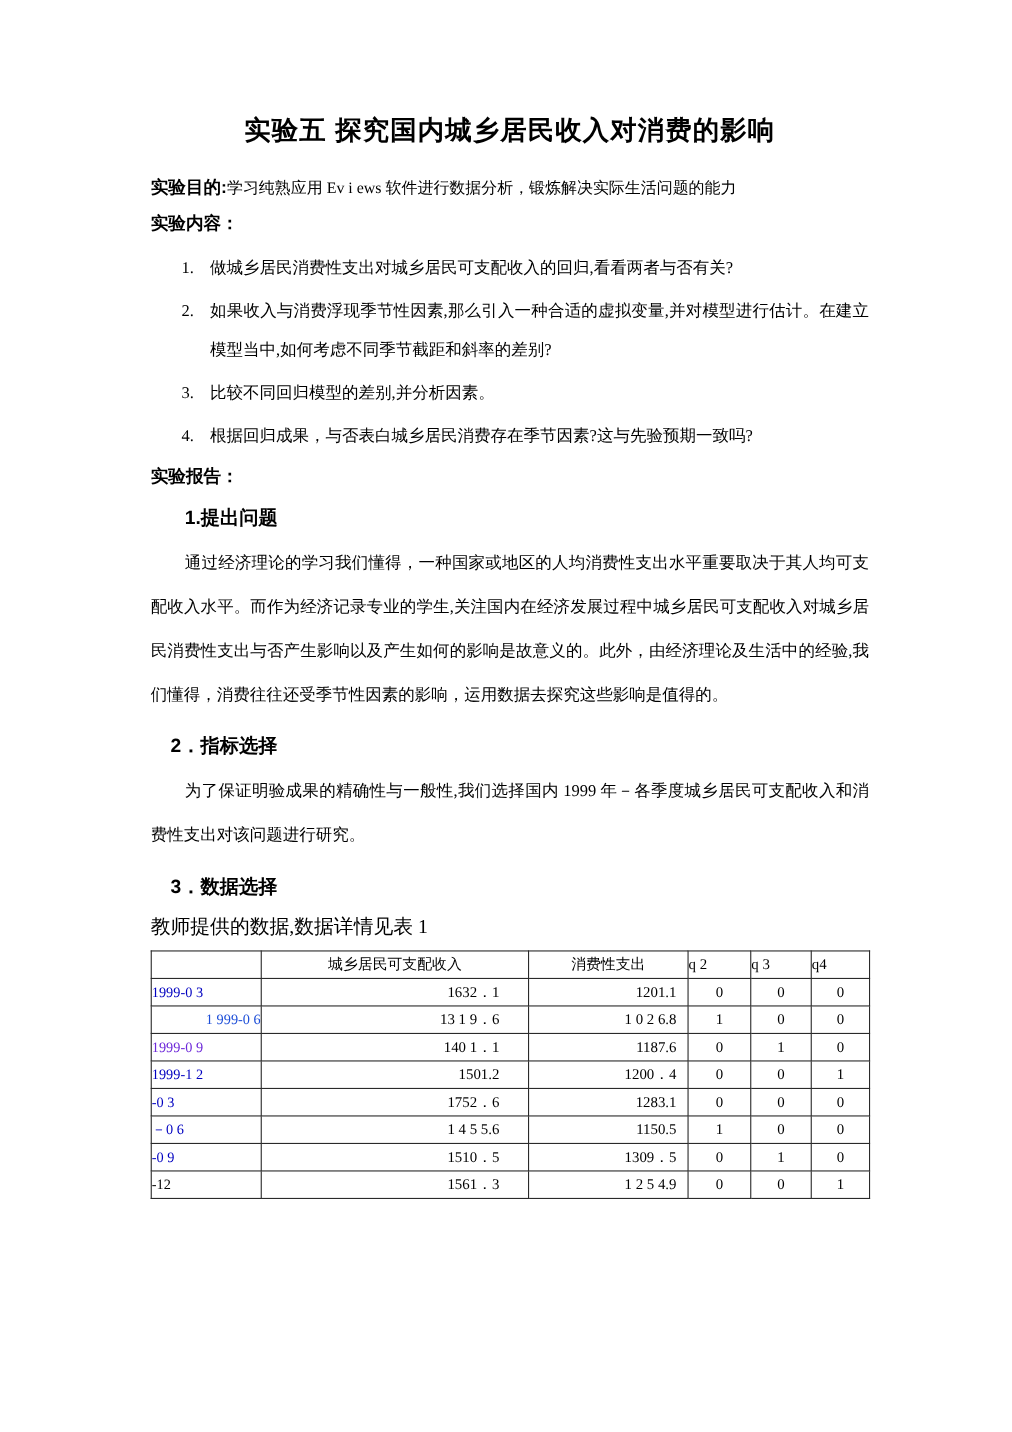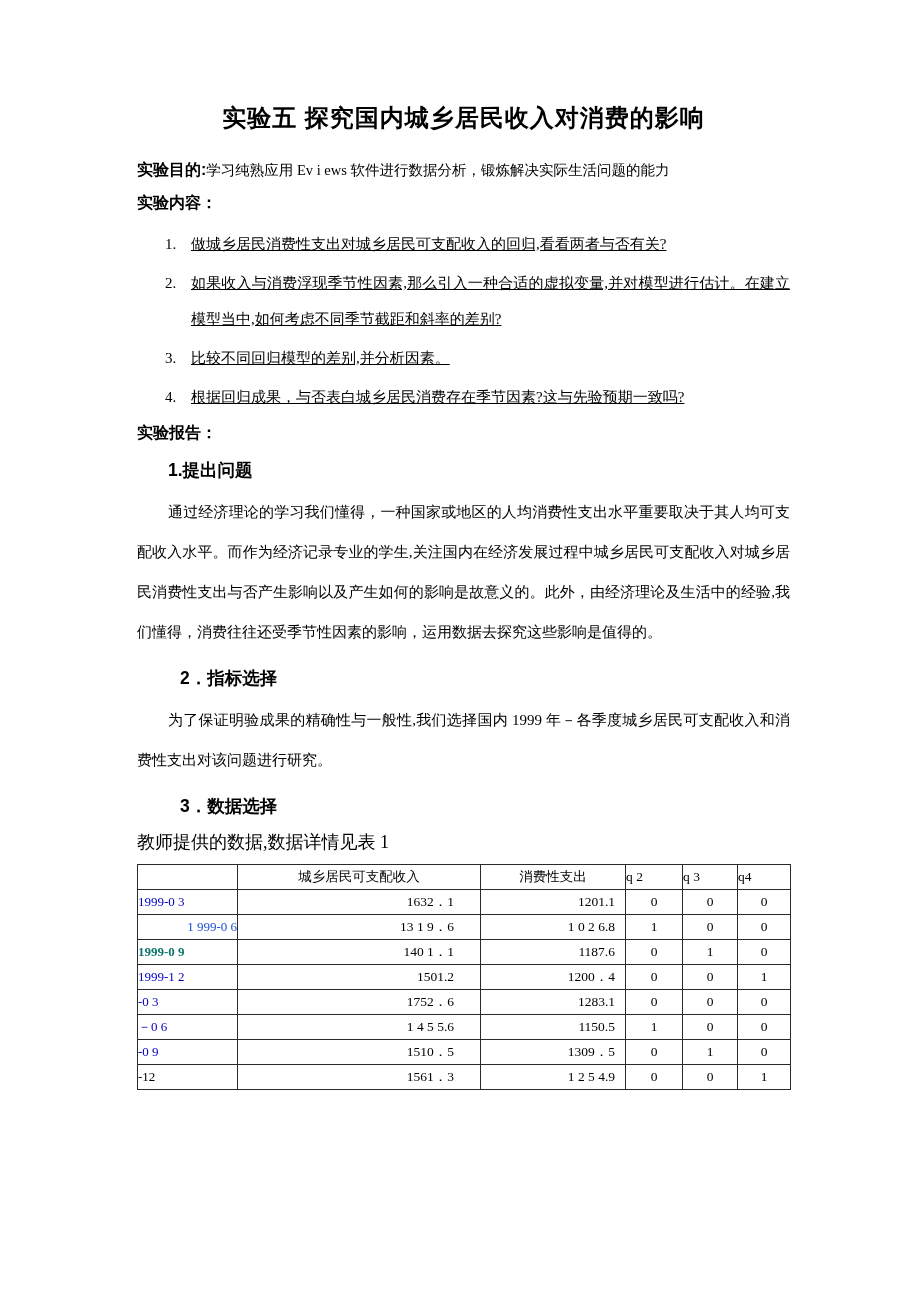--- a/index.html
+++ b/index.html
@@ -36,29 +36,29 @@
     margin: 4px 0 8px 0;
     padding: 0 0 0 28px;
   }
   .num-list li {
     display: flex;
     font-size: 15px;
     line-height: 36px;
     margin-bottom: 3px;
   }
   .item-num { flex: 0 0 26px; }
-  .item-text { flex: 1; text-align: justify; text-decoration: underline; }
+  .item-text { flex: 1; text-align: justify; }
   .report-label { margin: 6px 0 14px 0; }
   .sec-heading {
     font-family: "Liberation Sans", "DejaVu Sans", sans-serif;
     font-weight: bold;
     font-size: 17.5px;
     margin: 14px 0 10px 31px;
   }
-  .sec-heading.indent2 { margin-left: 43px; }
+  .sec-heading.indent2 { margin-left: 18px; }
   .body-para {
     font-size: 15px;
     line-height: 40px;
     text-align: justify;
     text-indent: 31px;
     margin: 0 0 4px 0;
   }
   .note-line {
     font-size: 18px;
     margin: 12px 0 10px 0;
@@ -160,21 +160,21 @@
         </tr>
         <tr>
           <td class="label-cell" style="color: #1d4ed8; text-align: right;">1 999-0 6</td>
           <td class="num-cell income">13 1 9．6</td>
           <td class="num-cell expense">1 0 2 6.8</td>
           <td class="q-cell">1</td>
           <td class="q-cell">0</td>
           <td class="q-cell">0</td>
         </tr>
         <tr>
-          <td class="label-cell" style="color: #0f766e; font-weight: bold;">1999-0 9</td>
+          <td class="label-cell" style="color: #6d28d9;">1999-0 9</td>
           <td class="num-cell income">140 1．1</td>
           <td class="num-cell expense">1187.6</td>
           <td class="q-cell">0</td>
           <td class="q-cell">1</td>
           <td class="q-cell">0</td>
         </tr>
         <tr>
           <td class="label-cell" style="color: rgb(0, 0, 192);">1999-1 2</td>
           <td class="num-cell income">1501.2</td>
           <td class="num-cell expense">1200．4</td>

